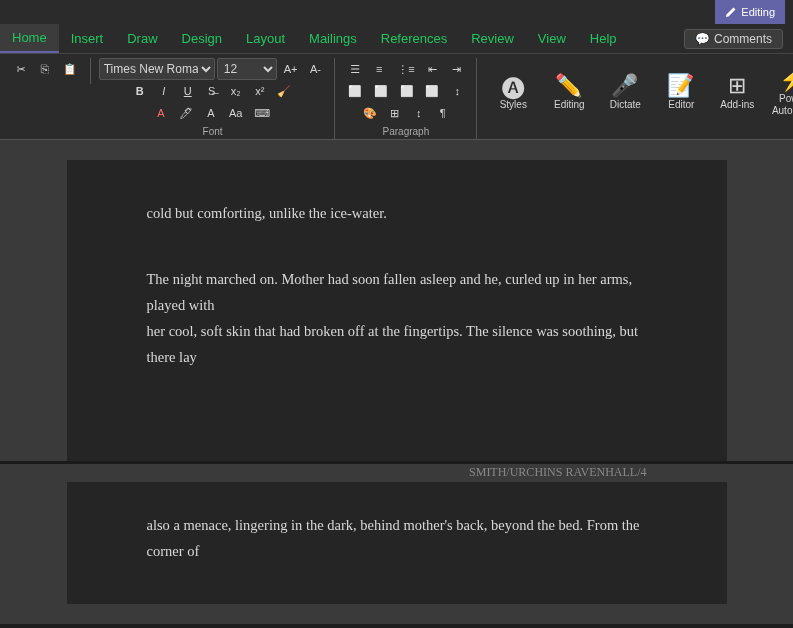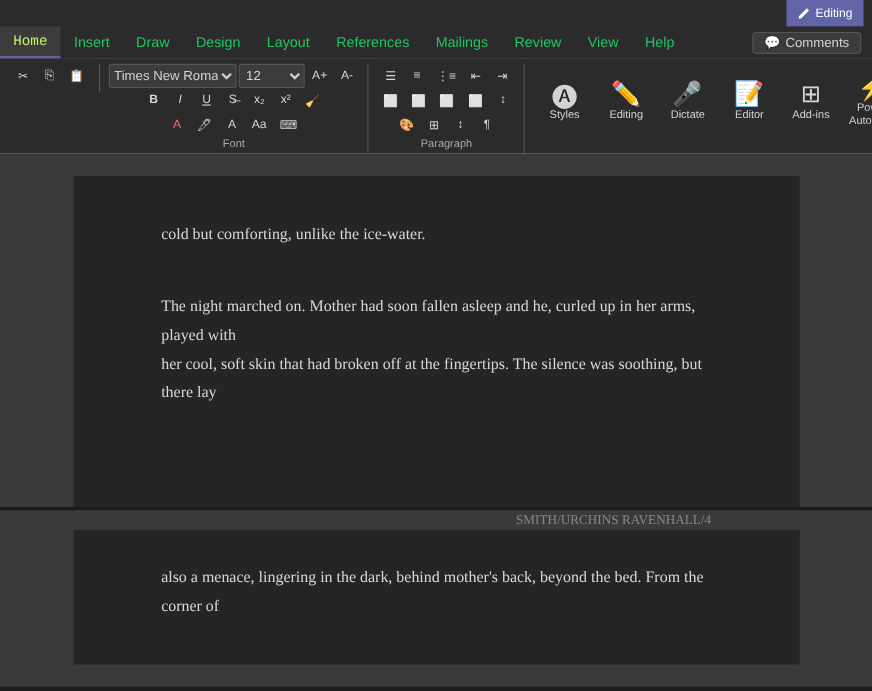--- a/index.html
+++ b/index.html
@@ -41,22 +41,21 @@
       font-size: 13px;
       color: #22c55e;
       cursor: pointer;
       height: 100%;
       display: flex;
       align-items: center;
     }
     .menu-bar .menu-item.active {
       background: #3c3c3c;
       border-bottom: 2px solid #6264a7;
-      color: #bef264;
-      font-family: Liberation Mono, monospace;
+      color: #22c55e;
     }
 
     
     .ribbon {
       background: #2b2b2b;
       border-bottom: 1px solid #555;
       padding: 4px 6px 0 6px;
       display: flex;
       align-items: flex-start;
       gap: 4px;
@@ -213,22 +212,22 @@
     <span>Editing</span>
   </div>
 </div>
 
 <div class="menu-bar">
   <div class="menu-item active">Home</div>
   <div class="menu-item">Insert</div>
   <div class="menu-item">Draw</div>
   <div class="menu-item">Design</div>
   <div class="menu-item">Layout</div>
+  <div class="menu-item">Mailings</div>
   <div class="menu-item">References</div>
-  <div class="menu-item">Mailings</div>
   <div class="menu-item">Review</div>
   <div class="menu-item">View</div>
   <div class="menu-item">Help</div>
   <div style="margin-left:auto; display:flex; align-items:center; gap:8px; padding-right:10px;">
     <div style="background:#3c3c3c; border:1px solid #555; border-radius:3px; padding:2px 10px; font-size:12px; cursor:pointer; display:flex;align-items:center;gap:4px;">
       <span>💬</span>
       <span>Comments</span>
     </div>
   </div>
 </div>

